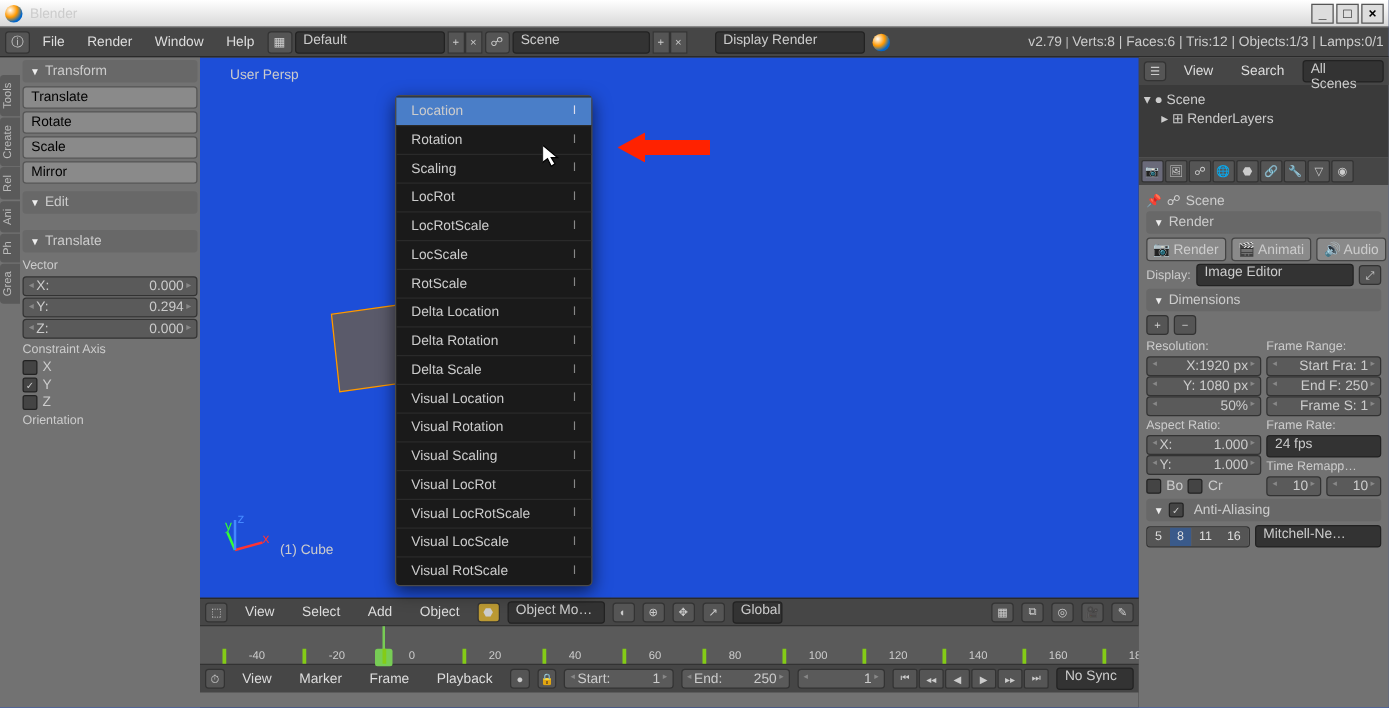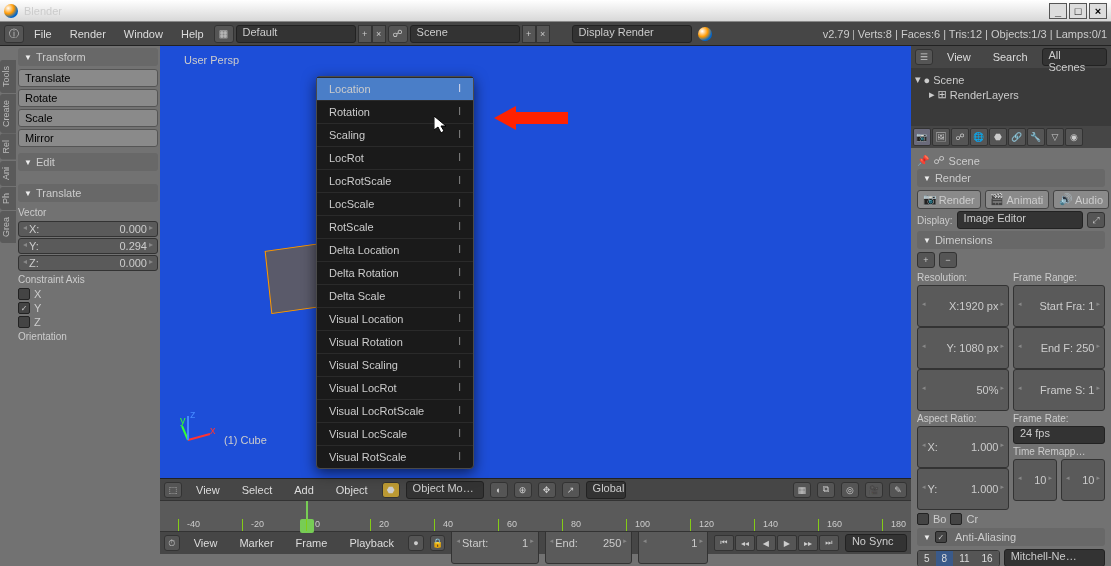--- a/index.html
+++ b/index.html
@@ -36,38 +36,38 @@
 .viewport{flex:1;position:relative;background:#1d4ed8}
 .persp{position:absolute;top:8px;left:24px;color:#ccc;font-size:11px}
 .objlabel{position:absolute;bottom:32px;left:64px;color:#ccc;font-size:11px}
 .grid{position:absolute;inset:0}
 .cube{position:absolute;left:108px;top:200px;width:64px;height:64px;background:#5a5a6a;border:1px solid #f90;transform:skewY(-8deg) skewX(6deg)}
 .axes{position:absolute;left:20px;bottom:30px;width:36px;height:36px}
 .vpheader{height:22px;background:#464646;display:flex;align-items:center;gap:6px;padding:0 4px;border-top:1px solid #222}
 .vpico{width:18px;height:16px;border:1px solid #333;border-radius:3px;background:#555;display:flex;align-items:center;justify-content:center;font-size:9px}
 .timeline{height:66px;background:#727272;display:flex;flex-direction:column}
 .ruler{height:32px;position:relative;background:#5a5a5a;border-top:1px solid #333;border-bottom:1px solid #333}
-.tick{position:absolute;bottom:0;border-left:1px solid #84cc16;height:12px;font-size:9px;color:#ccc;padding-left:8px}
+.tick{position:absolute;bottom:0;border-left:3px solid #84cc16;height:12px;font-size:9px;color:#ccc;padding-left:18px}
 .playhead{position:absolute;left:146px;top:0;width:2px;height:100%;background:#7c5}
 .playhead::after{content:"";position:absolute;left:-6px;bottom:-2px;width:14px;height:14px;background:#7c5;border-radius:2px}
 .tlheader{height:22px;background:#464646;display:flex;align-items:center;gap:6px;padding:0 4px}
 .playbtns{display:flex;gap:1px}
 .playbtns span{width:20px;height:16px;background:#555;border:1px solid #333;border-radius:2px;display:flex;align-items:center;justify-content:center;font-size:8px}
 .rightcol{width:200px;background:#727272;display:flex;flex-direction:column;overflow:hidden}
 .outliner{height:80px;background:#3a3a3a}
 .outhdr{height:22px;background:#464646;display:flex;align-items:center;gap:6px;padding:0 4px}
 .outtree{padding:4px;font-size:10px}
 .outrow{display:flex;align-items:center;gap:3px;padding:1px 0}
 .proptabs{display:flex;gap:1px;padding:2px;background:#464646}
 .proptab{width:18px;height:18px;background:#555;border:1px solid #333;border-radius:2px;display:flex;align-items:center;justify-content:center;font-size:9px}
 .proptab.active{background:#6a6a7a}
 .props{flex:1;padding:4px 6px;overflow:hidden}
 .proprow{display:flex;gap:4px;margin:2px 0;align-items:center}
 .propbtn{background:#8a8a8a;border:1px solid #444;border-radius:3px;padding:2px 5px;color:#000;font-size:10px;display:flex;align-items:center;gap:2px}
-.propnum{background:#5a5a5a;border:1px solid #333;border-radius:3px;padding:14px 4px;font-size:10px;color:#ddd;display:flex}
+.propnum{background:#5a5a5a;border:1px solid #333;border-radius:3px;padding:1px 4px;font-size:10px;color:#ddd;display:flex}
 .propnum span:last-child{margin-left:auto}
 .propnum::before{content:"◂";font-size:7px;margin-right:2px;color:#888}
 .propnum::after{content:"▸";font-size:7px;margin-left:2px;color:#888}
 .halfcol{display:flex;gap:4px}
 .halfcol>div{flex:1}
 .sublbl{font-size:10px;color:#ccc;margin:2px 0}
 .keymenu{position:absolute;left:316px;top:76px;width:158px;background:#1a1a1a;border:1px solid #4a4a4a;border-radius:4px;box-shadow:0 4px 14px rgba(0,0,0,.6);z-index:100}
 .keymenu .title{padding:6px 8px;color:#888;font-size:10px}
 .keymenu .item{padding:5px 12px;color:#eee;font-size:11px;display:flex;cursor:default;border-top:1px solid #2a2a2a}
 .keymenu .item.sel{background:#4a7ec8;color:#fff}

